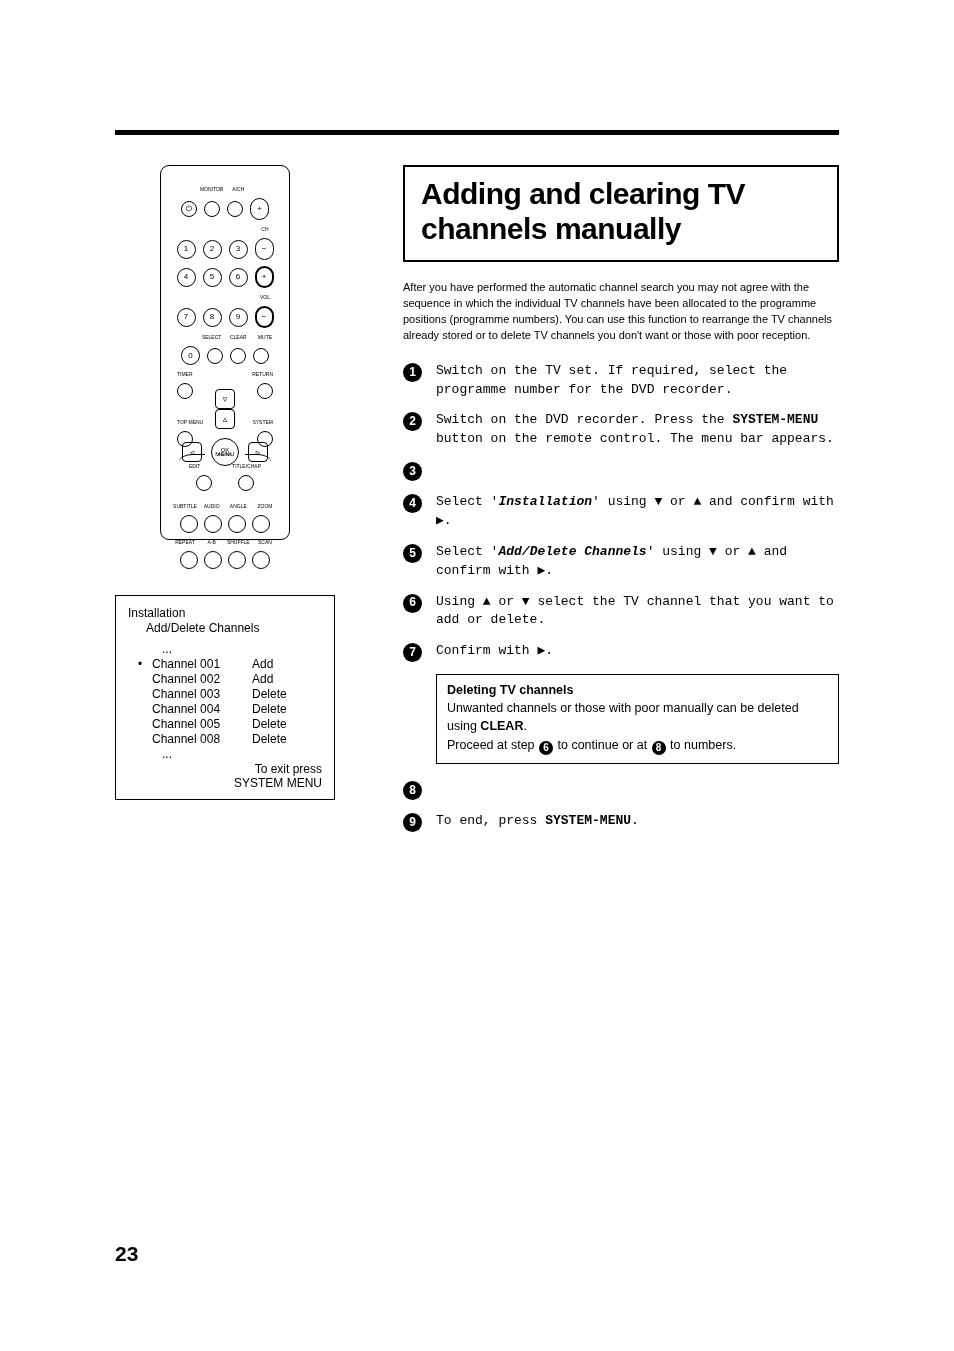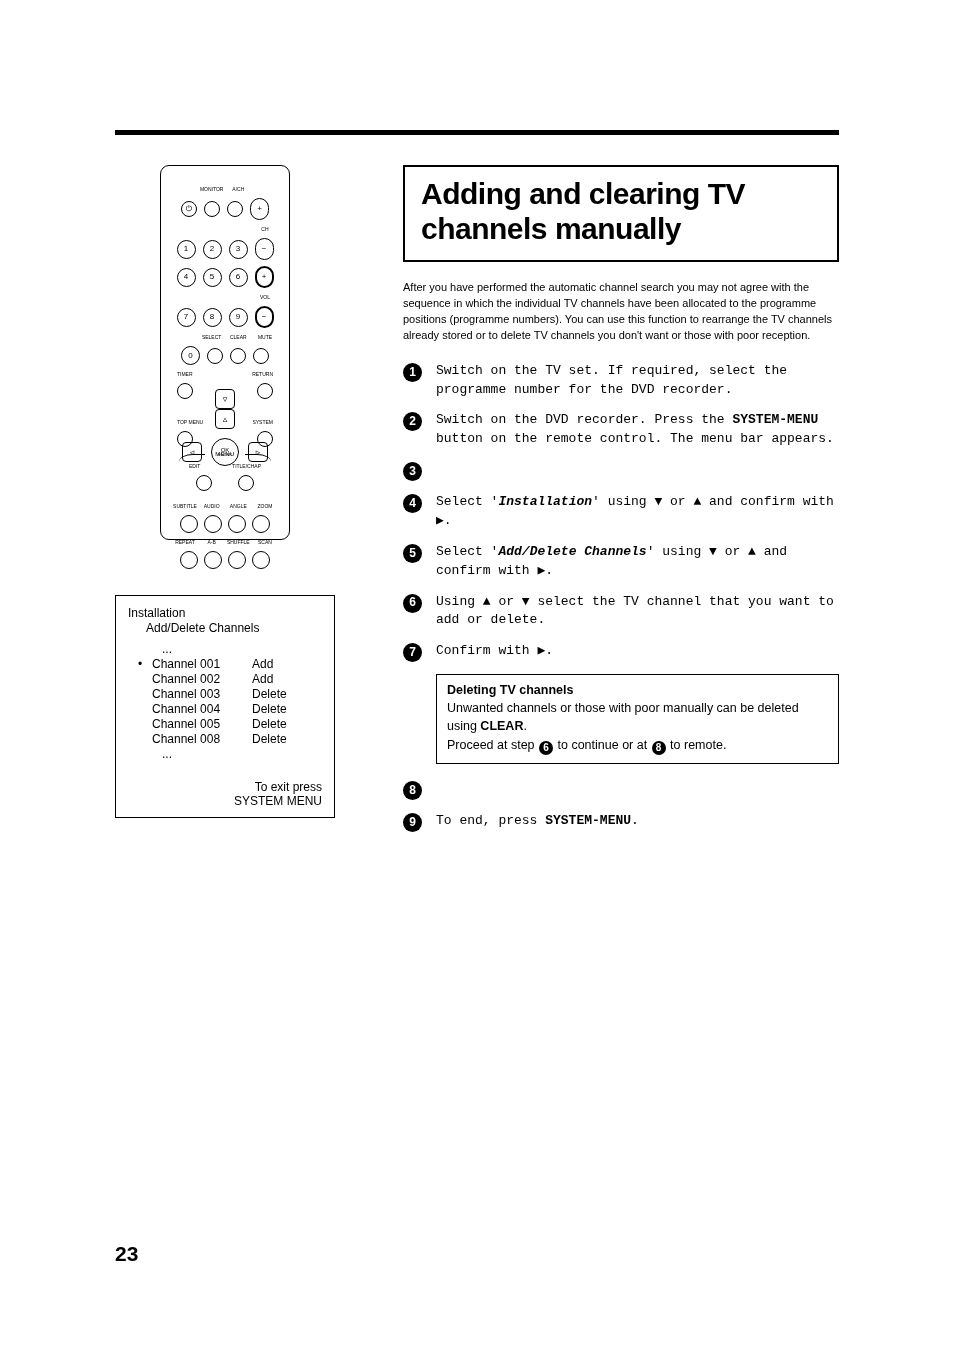--- a/index.html
+++ b/index.html
@@ -120,21 +120,21 @@
     line-height: 1.25;
   }
   .screenbox .hdr { font-size: 12px; }
   .screenbox .sub { margin-left: 18px; font-size: 12px; }
   .channels { margin: 6px 0 0 10px; }
   .chrow { display:flex; }
   .chrow .bullet { width: 14px; }
   .chrow .name { width: 100px; }
   .chrow .act  { }
   .chdots { margin-left: 24px; }
-  .exit { text-align: right; margin-top: 18px; font-size:12px; line-height:1.2;}
+  .exit { text-align: right; margin-top: 0; font-size:12px; line-height:1.2;}
 
   
   .titlebox {
     border: 2px solid #000;
     padding: 10px 16px 14px 16px;
     margin-bottom: 18px;
   }
   .titlebox h1 {
     margin: 0;
     font-size: 30px;
@@ -464,21 +464,21 @@
         </div>
       </div>
 
       <div class="tipbox">
         <div class="tbody">
           <b>Deleting TV channels</b><br>
           <span>
             <span>Unwanted channels or those with poor manually can be deleted using </span><b>CLEAR</b><span>.</span>
           </span><br>
           <span>
-            <span>Proceed at step </span><span class="inlnum">6</span><span> to continue or at </span><span class="inlnum">8</span><span> to remote.</span>
+            <span>Proceed at step </span><span class="inlnum">6</span><span> to continue or at </span><span class="inlnum">8</span><span> to numbers.</span>
           </span>
         </div>
       </div>
 
       <div class="steps">
         <div class="step">
           <div class="num">8</div>
         </div>
         <div class="step">
           <div class="num">9</div>

